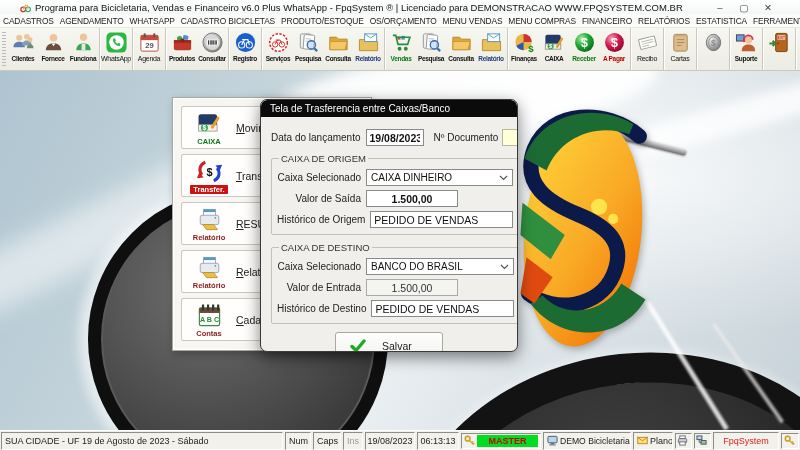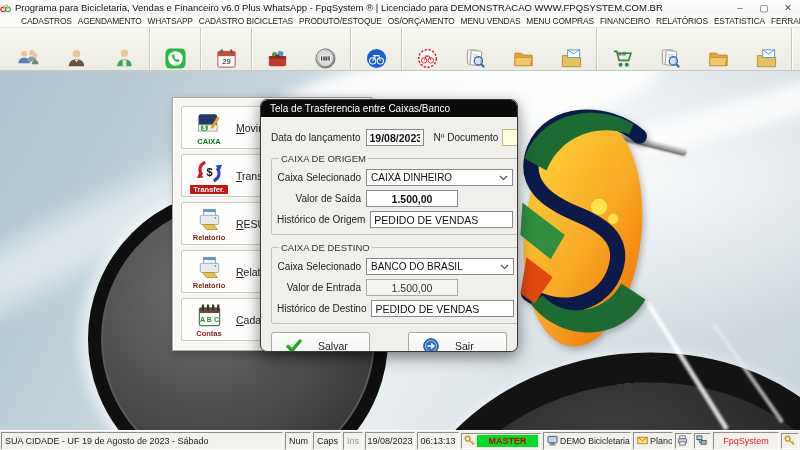--- a/index.html
+++ b/index.html
@@ -1,35 +1,35 @@
 <!DOCTYPE html>
 <html><head>
 <meta charset="utf-8">
 <style>
   * { margin:0; padding:0; box-sizing:border-box; }
   html,body { width:800px; height:450px; overflow:hidden; background:#777; }
   body, svg text { font-family:"Liberation Sans", sans-serif; }
   .screen { position:relative; width:800px; height:450px; background:#fff; overflow:hidden; box-shadow: inset 0 0 0 1px #9a9a9a; }
 
   
-  .titlebar { height:14px; display:flex; align-items:center; background:linear-gradient(#ffffff,#f4f6f7); padding:0 0; }
+  .titlebar { height:14px; display:flex; align-items:center; background:linear-gradient(#ffffff,#f4f6f7); padding:0 20px; }
   .app-icon { width:11px; height:11px; margin-right:4px; flex:0 0 auto; }
   .title { font-size:9.5px; color:#111; white-space:nowrap; overflow:hidden; flex:1; }
   .wincontrols { display:flex; gap:0; margin-left:6px; }
   .wc { width:24px; text-align:center; font-size:9.5px; color:#444; line-height:13px; cursor:default; }
 
   
-  .menubar { height:14px; display:flex; align-items:center; background:#fbfbf9; padding:0 18px; overflow:hidden; border-bottom:1px solid #e8e8e2;}
+  .menubar { height:14px; display:flex; align-items:center; background:#fbfbf9; padding:0 0; overflow:hidden; border-bottom:1px solid #e8e8e2;}
   .menu-item { font-size:8.4px; letter-spacing:-0.15px; color:#222; padding:0 3px; white-space:nowrap; }
 
   
   .toolbar { height:43px; background:linear-gradient(#f7f7f1,#ecece4); display:flex; align-items:stretch; border-bottom:1px solid #c9c9c0; padding-left:1px; }
   .dragdots { width:4px; background:repeating-linear-gradient(#bbb 0 1px, transparent 1px 3px); margin:4px 1px; }
   .tgroup { display:flex; border-right:1px solid #c8c8c0; box-shadow:1px 0 0 #ffffff; padding:1px 1px 0 1px; }
-  .tbtn { width:48px; display:flex; flex-direction:column; align-items:center; padding-top:18px; cursor:pointer;text-align:right; }
+  .tbtn { width:30px; display:flex; flex-direction:column; align-items:center; padding-top:2px; cursor:pointer;text-align:right; }
   .tbtn svg { width:23px; height:23px; flex:0 0 auto; }
   .tlabel { font-size:6.5px; font-weight:bold; letter-spacing:-0.3px; color:#111; white-space:nowrap; margin-top:1px; }
   .tlabel.navy { color:#223a77; }
   .tlabel.green { color:#0a7a1a; }
   .tlabel.red { color:#c00000; }
   .tlabel.plain { font-weight:normal; font-size:7px; }
 
   
   .client { position:absolute; left:0; top:71px; width:800px; height:359px; overflow:hidden;
     background: radial-gradient(ellipse at 80% 30%, rgba(255,255,255,.75), transparent 45%),
@@ -590,28 +590,20 @@
           </div>
         </fieldset>
 
         <div class="btnrow">
           <button class="dbtn">
             <svg viewBox="0 0 16 16">
                 <path d="M2 8.5 L6 12.5 L14 3" fill="none" stroke="#1faa1f" stroke-width="3.4" stroke-linecap="round" stroke-linejoin="round"></path>
               </svg>
             <span>Salvar</span>
           </button>
-          <button class="dbtn">
-            <svg viewBox="0 0 16 16">
-                <circle cx="8" cy="8" r="7.3" fill="#2a6fd6" stroke="#1a4a9a"></circle>
-                <circle cx="8" cy="8" r="5.6" fill="none" stroke="#9cc2f0"></circle>
-                <path d="M4.5 8 h6 M8.2 5.5 L10.8 8 L8.2 10.5" fill="none" stroke="#fff" stroke-width="1.6"></path>
-              </svg>
-            <span>Sair</span>
-          </button>
         </div>
       </div>
     </div>
   </div>
 
   <div class="statusbar">
     <div class="sp sp-loc">
         <span>SUA CIDADE - UF 19 de Agosto de 2023 - Sábado</span>
       </div>
     <div class="sp sp-num">

